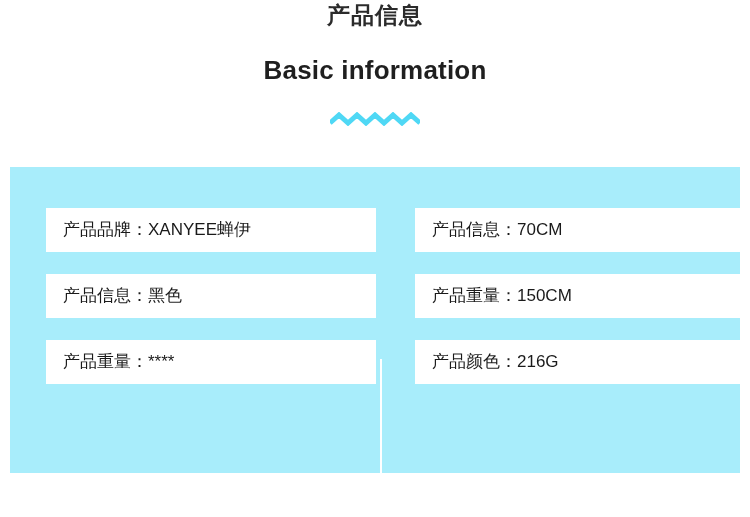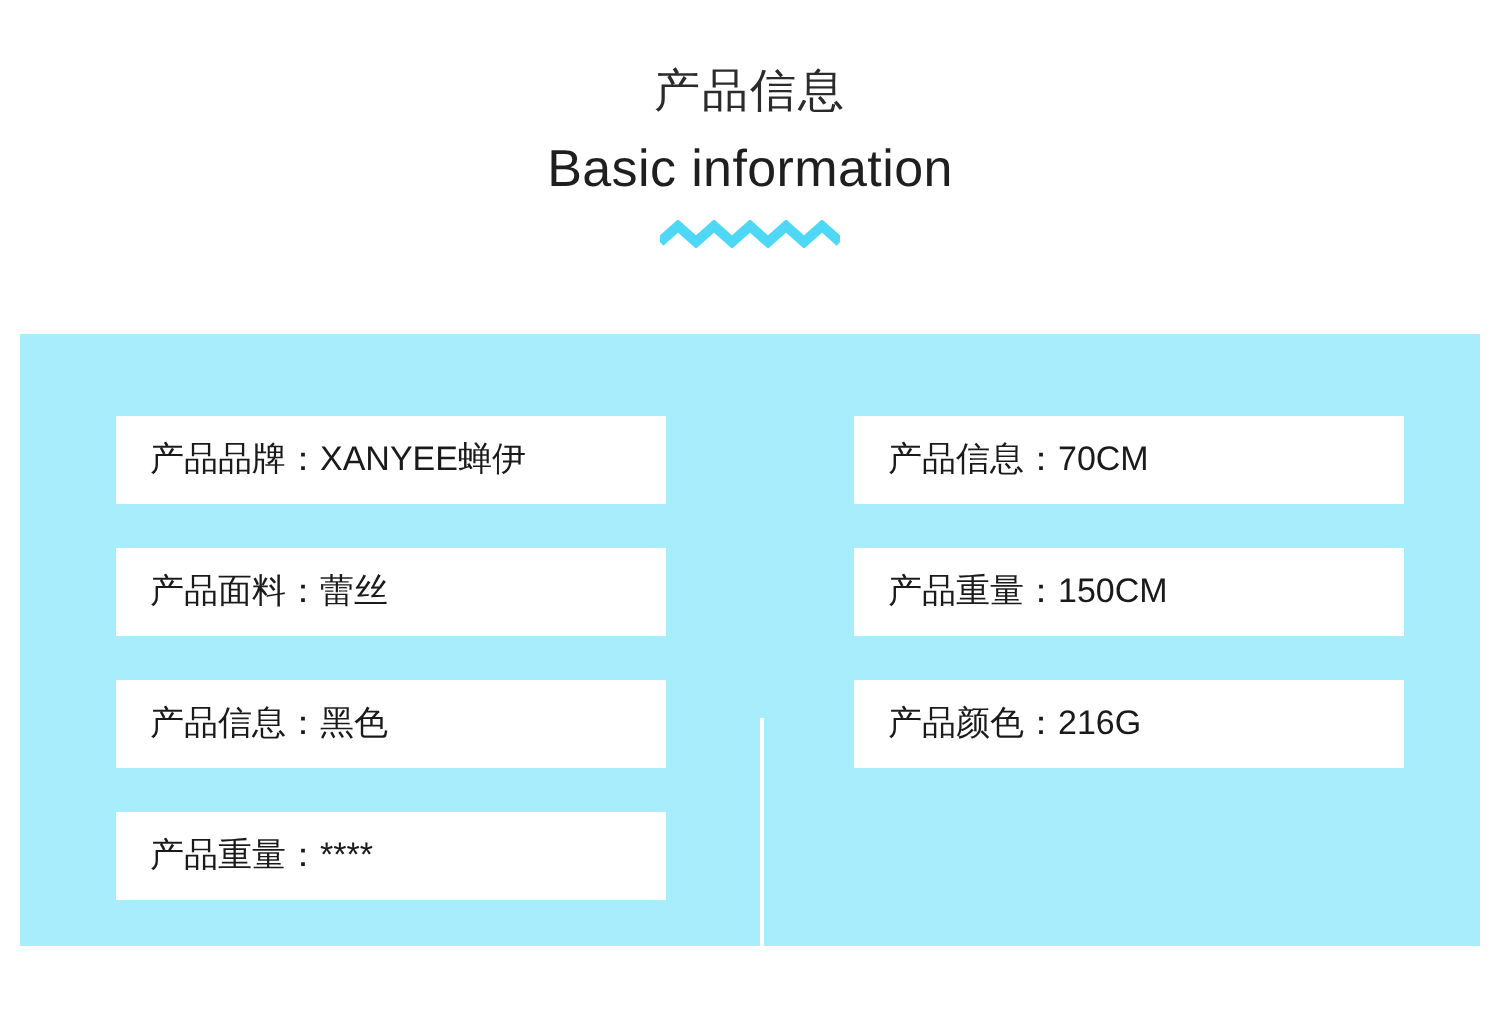--- a/index.html
+++ b/index.html
@@ -22,32 +22,31 @@
   
   .header {
     position: absolute;
     left: 0;
     top: 0;
     width: 750px;
     text-align: center;
   }
   .title-cn {
     margin: 0;
-    padding-top: 30px;
     font-size: 23px;
-    font-weight: 400;
+    font-weight: 700;
     line-height: 30px;
     color: #2b2b2b;
     letter-spacing: 1px;
   }
   .title-en {
-    margin: 0;
+    margin: 16px;
     padding-top: 8px;
     font-size: 26px;
-    font-weight: 400;
+    font-weight: 700;
     line-height: 32px;
     color: #1f1f1f;
     letter-spacing: 0.2px;
   }
   .zigzag-wrap {
     margin: 0 auto;
     padding-top: 10px;
     width: 90px;
     height: 16px;
   }
@@ -78,29 +77,28 @@
 
   .col {
     position: absolute;
     top: 41px;
     width: 289px;
   }
   .col-left  { left: 36px; }
   .col-right { left: 405px; }
 
   .info-row {
-    width: 275px;
+    width: 330px;
     height: 44px;
     background: #ffffff;
     margin-bottom: 22px;
     display: flex;
     align-items: center;
     box-sizing: border-box;
     padding-left: 17px;
-    margin-left: 12px;
   }
   .info-row:last-child { margin-bottom: 0; }
 
   .row-text {
     font-size: 17px;
     line-height: 20px;
     color: #1a1a1a;
     white-space: nowrap;
   }
 </style>
@@ -121,23 +119,20 @@
 
   <div class="info-panel">
 
     <div class="divider"></div>
 
     <div class="col col-left">
       <div class="info-row">
         <span class="row-text">产品品牌：XANYEE蝉伊</span>
       </div>
       <div class="info-row">
-        <span class="row-text">产品面料：蕾丝</span>
-      </div>
-      <div class="info-row">
         <span class="row-text">产品信息：黑色</span>
       </div>
       <div class="info-row">
         <span class="row-text">产品重量：****</span>
       </div>
     </div>
 
     <div class="col col-right">
       <div class="info-row">
         <span class="row-text">产品信息：70CM</span>

